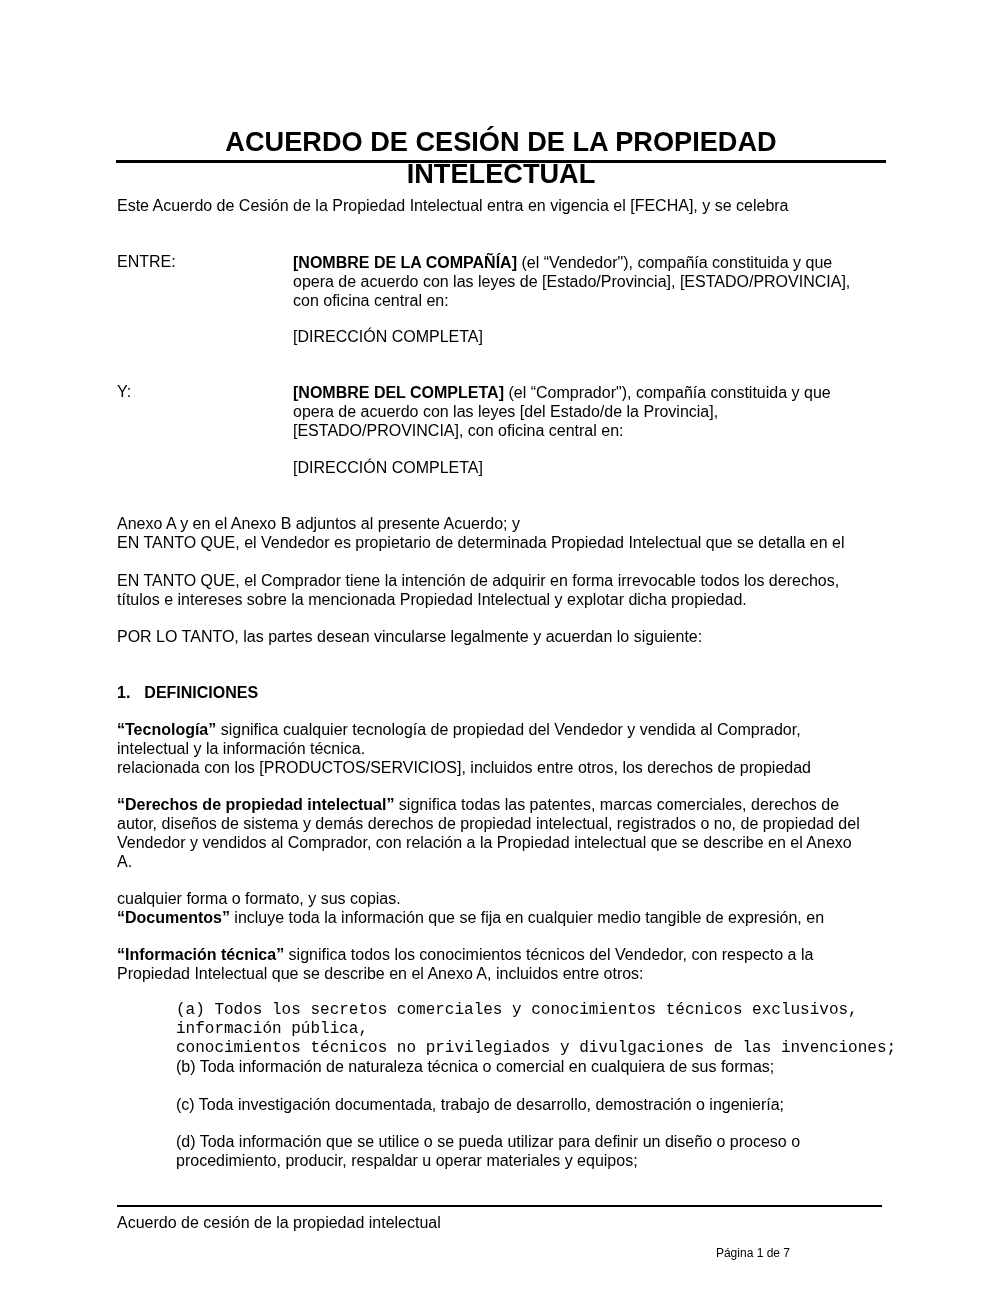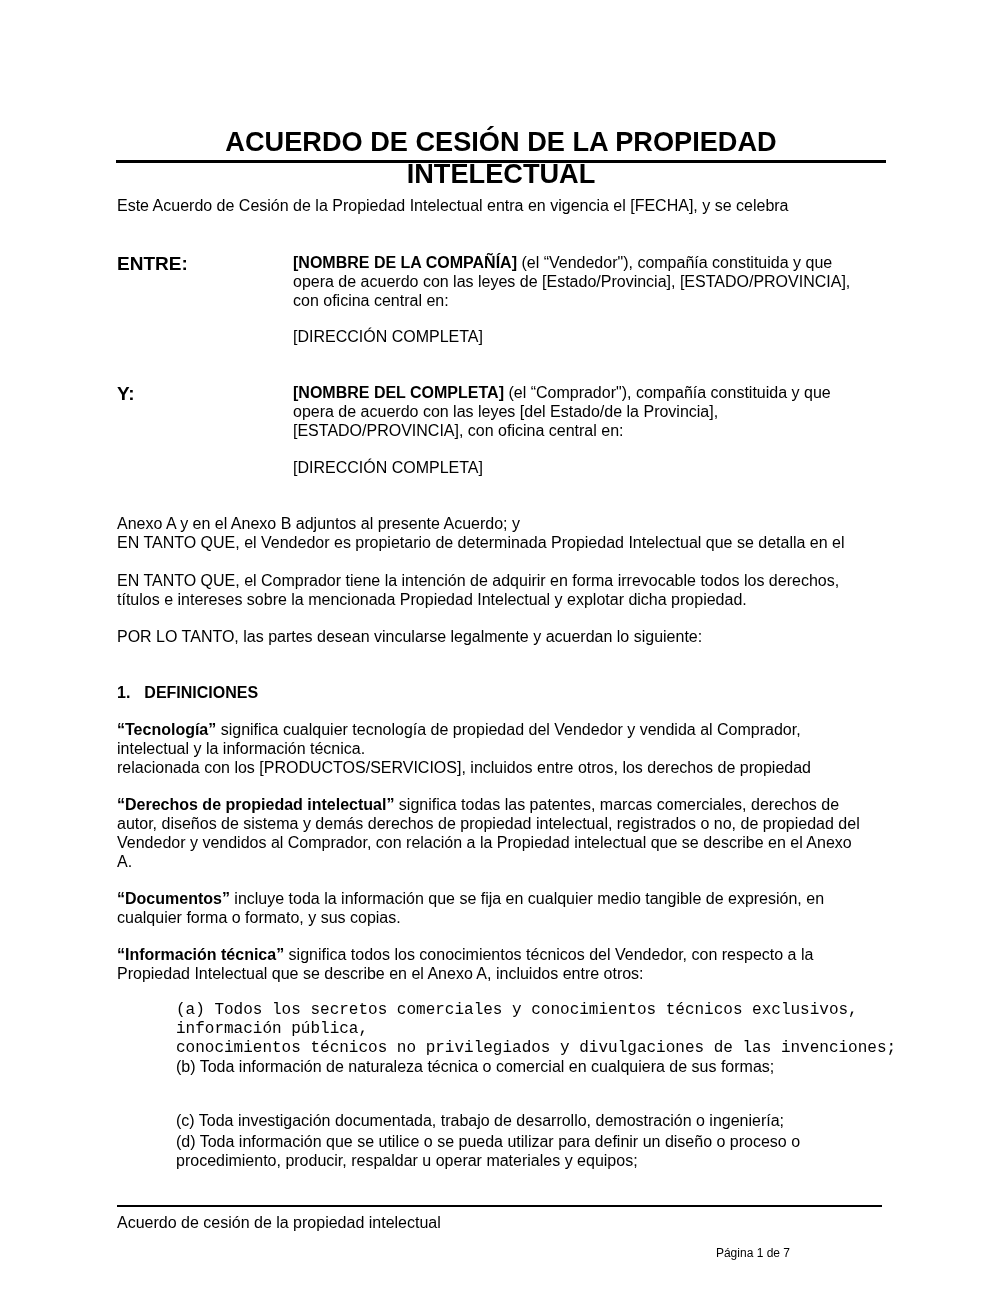--- a/index.html
+++ b/index.html
@@ -4,21 +4,21 @@
   <style>
     html, body { margin: 0; padding: 0; background: #ffffff; }
     body { width: 1000px; height: 1290px; position: relative; overflow: hidden;
       font-family: "Liberation Sans", sans-serif; color: #000; }
     .page { position: absolute; left: 0; top: 0; width: 908px; height: 1290px; }
     .abs { position: absolute; }
     .title { left: 116px; top: 126px; width: 770px; text-align: center;
       font-weight: bold; font-size: 28px; letter-spacing: 0px; transform: scaleX(0.97); transform-origin: center; }
     .title-rule { left: 116px; top: 160px; width: 770px; height: 3px; background: #000; }
     .p { font-size: 16px; line-height: 19px; }
-    .lbl { font-weight: bold; font-size: 19px; }
+    .lbl { font-weight: normal; font-size: 16px; }
     .b { font-weight: bold; }
     .footer-rule { left: 117px; top: 1205px; width: 765px; height: 2px; background: #000; }
     .footer-left { left: 117px; top: 1214px; font-size: 16px; }
     .footer-right { right: 118px; top: 1246px; font-size: 12px; text-align: right; }
   </style>
 </head>
 <body>
 
 <div class="page">
 
@@ -64,35 +64,35 @@
   </div>
 
   <div class="abs p" style="left:117px; top:795px;">
     <div><span class="b">“Derechos de propiedad intelectual”</span><span> significa todas las patentes, marcas comerciales, derechos de</span></div>
     <div>autor, diseños de sistema y demás derechos de propiedad intelectual, registrados o no, de propiedad del</div>
     <div>Vendedor y vendidos al Comprador, con relación a la Propiedad intelectual que se describe en el Anexo</div>
     <div>A.</div>
   </div>
 
   <div class="abs p" style="left:117px; top:889px;">
+    <div>cualquier forma o formato, y sus copias.</div>
     <div><span class="b">“Documentos”</span><span> incluye toda la información que se fija en cualquier medio tangible de expresión, en</span></div>
-    <div>cualquier forma o formato, y sus copias.</div>
   </div>
 
   <div class="abs p" style="left:117px; top:945px;">
     <div><span class="b">“Información técnica”</span><span> significa todos los conocimientos técnicos del Vendedor, con respecto a la</span></div>
     <div>Propiedad Intelectual que se describe en el Anexo A, incluidos entre otros:</div>
   </div>
 
   <div class="abs p" style="left:176px; top:1001px;font-family:Liberation Mono, monospace;">
     <div>(a) Todos los secretos comerciales y conocimientos técnicos exclusivos, información pública,</div>
     <div>conocimientos técnicos no privilegiados y divulgaciones de las invenciones;</div>
   </div>
   <div class="abs p" style="left:176px; top:1057px;">(b) Toda información de naturaleza técnica o comercial en cualquiera de sus formas;</div>
-  <div class="abs p" style="left:176px; top:1095px;margin-top:16px;">(c) Toda investigación documentada, trabajo de desarrollo, demostración o ingeniería;</div>
+  <div class="abs p" style="left:176px; top:1095px;">(c) Toda investigación documentada, trabajo de desarrollo, demostración o ingeniería;</div>
   <div class="abs p" style="left:176px; top:1132px;">
     <div>(d) Toda información que se utilice o se pueda utilizar para definir un diseño o proceso o</div>
     <div>procedimiento, producir, respaldar u operar materiales y equipos;</div>
   </div>
 
   <div class="abs footer-rule"></div>
   <div class="abs footer-left">Acuerdo de cesión de la propiedad intelectual</div>
   <div class="abs footer-right">Página 1 de 7</div>
 
 </div>

